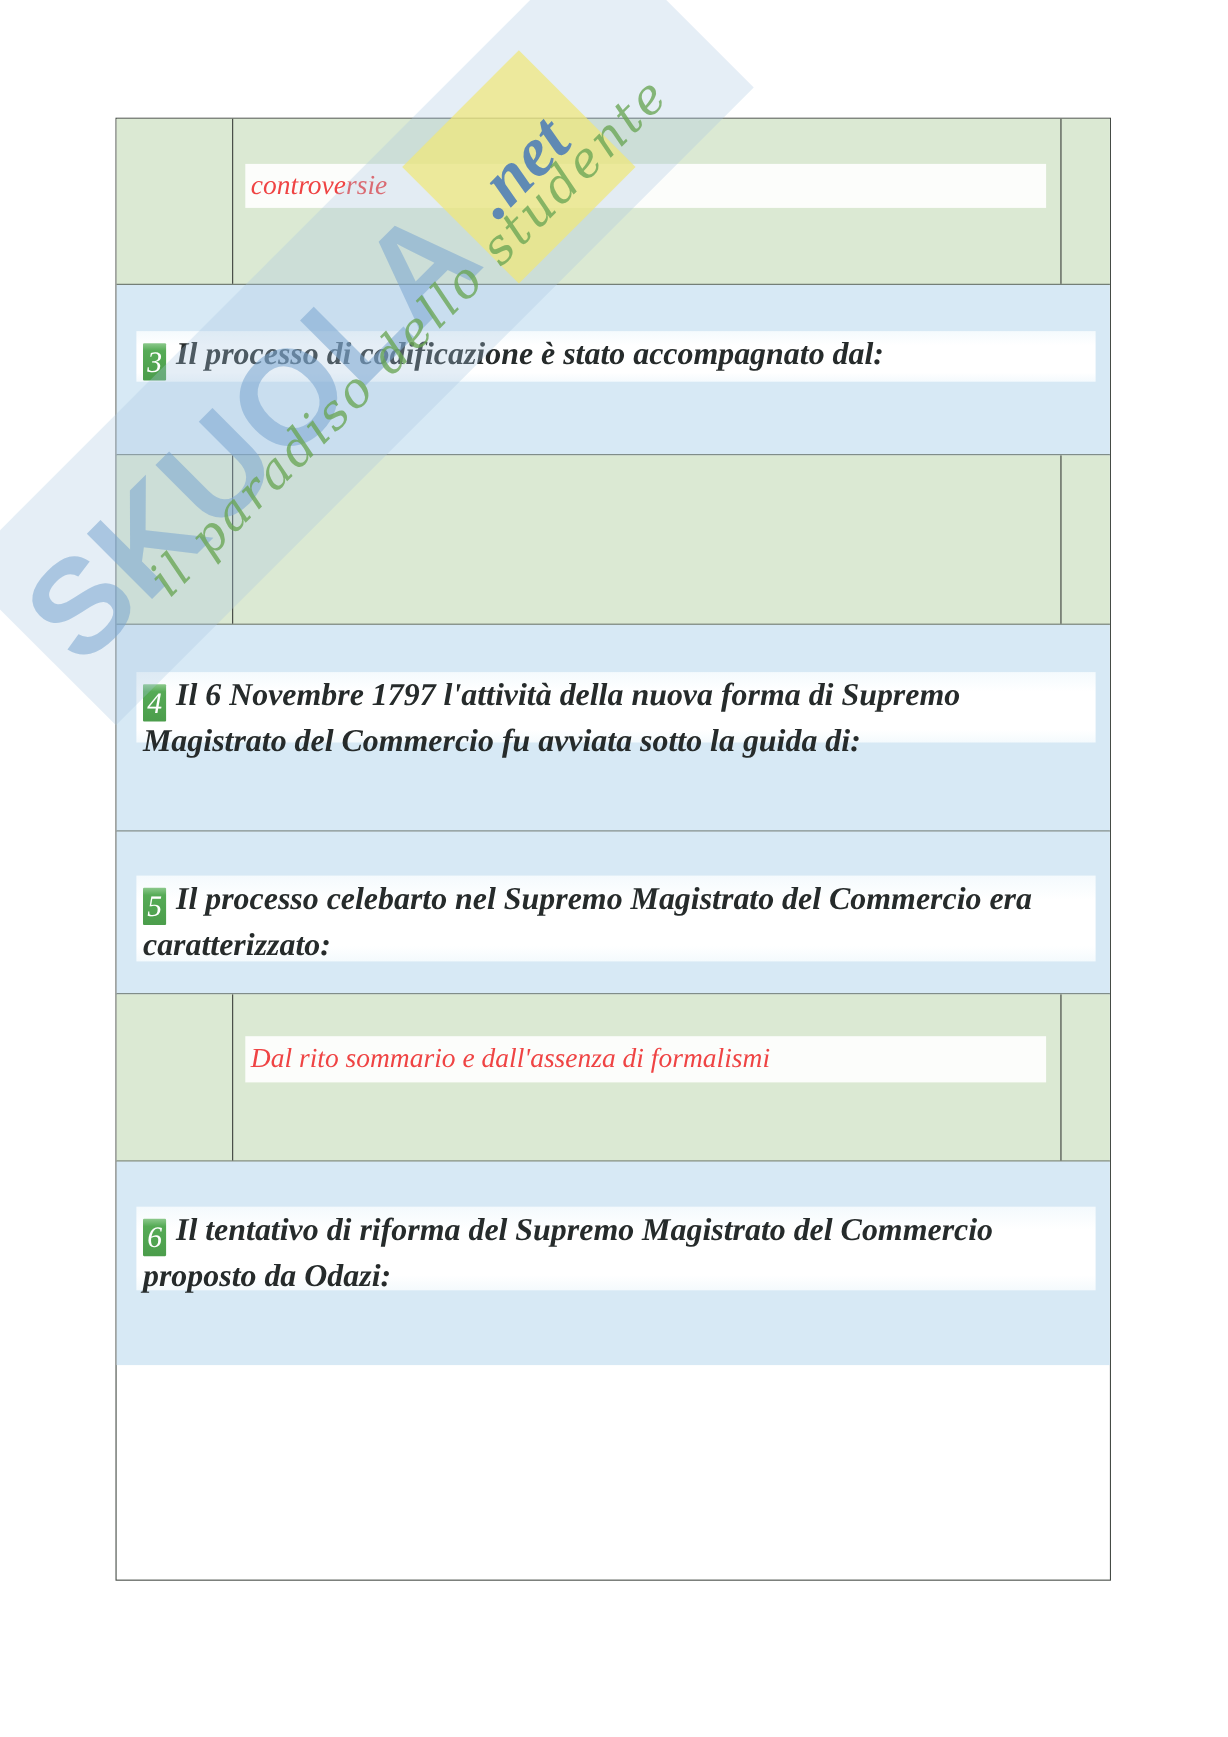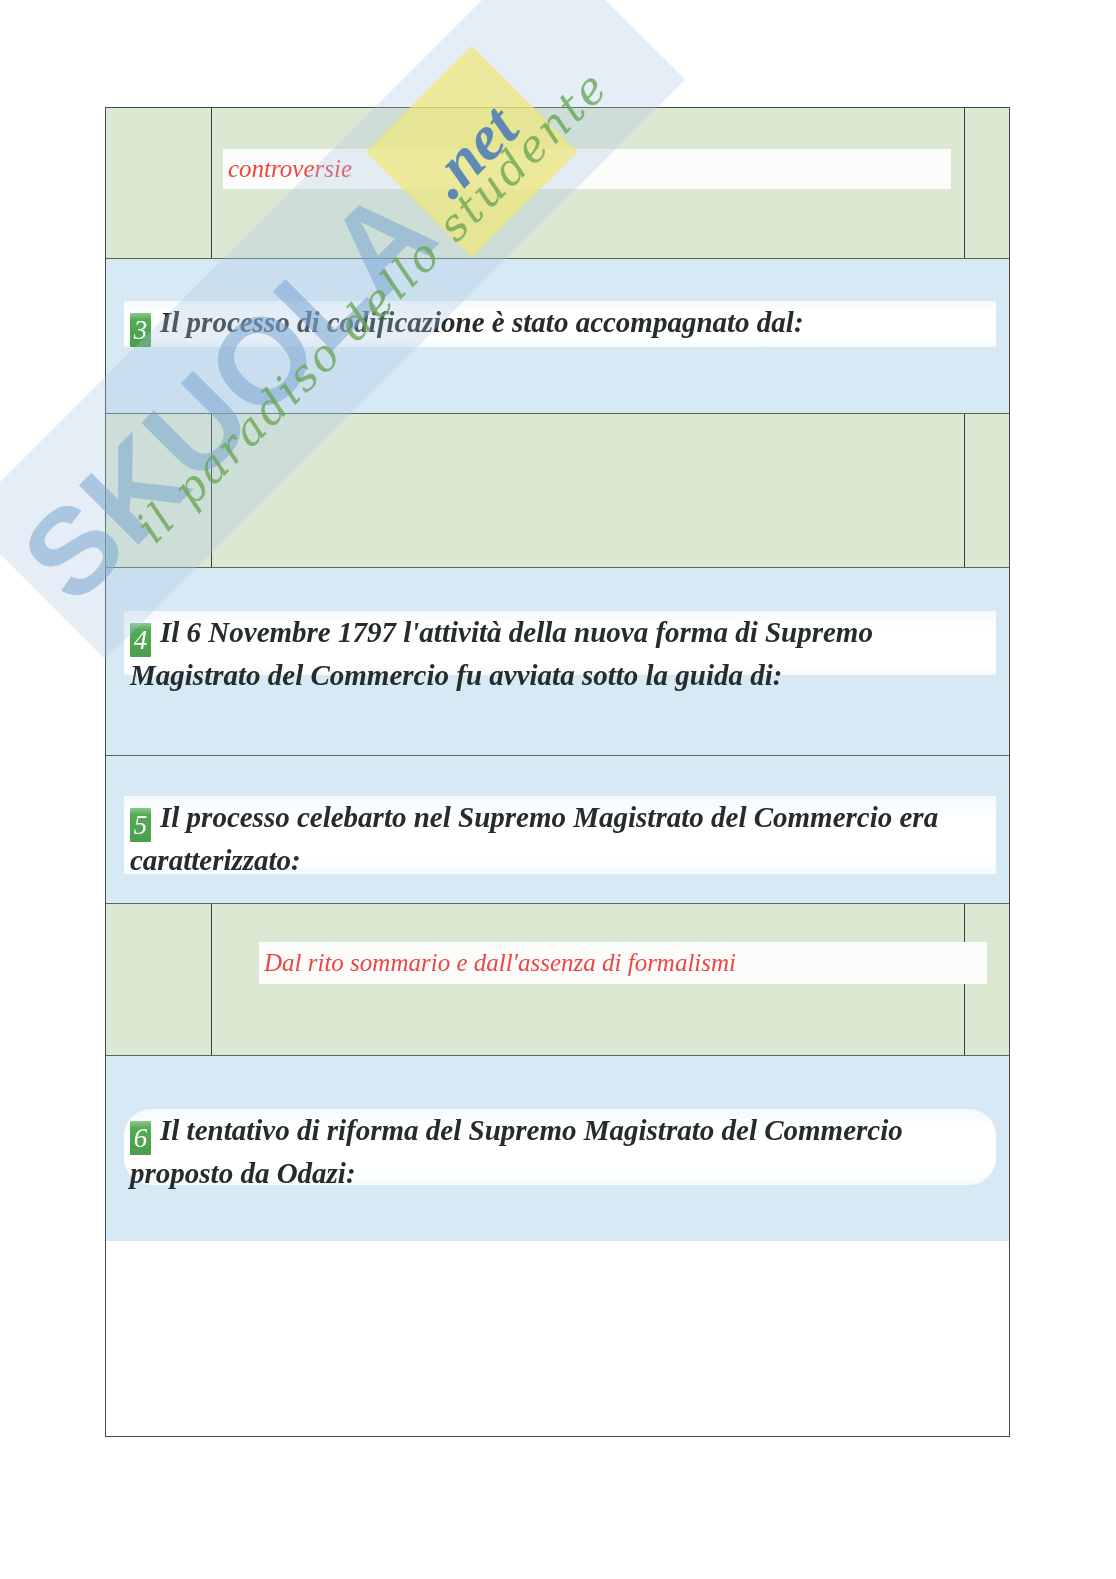--- a/index.html
+++ b/index.html
@@ -181,27 +181,27 @@
     <div class="row question" style="height:148px">
       <div class="question-strip" style="top:40px;height:78px;">
         <span class="qbadge">5</span><span class="question-text">Il processo celebarto nel Supremo Magistrato del Commercio era
 caratterizzato:</span>
       </div>
     </div>
 
     <div class="row answer" style="height:152px">
       <div class="vline vl-left"></div>
       <div class="vline vl-right"></div>
-      <div class="answer-strip" style="top:38px;height:42px;line-height:42px;margin-left:36px;">
+      <div class="answer-strip" style="top:38px;height:42px;line-height:42px;">
         <span class="answer-text">Dal rito sommario e dall'assenza di formalismi</span>
       </div>
     </div>
 
     <div class="row question" style="height:185px">
-      <div class="question-strip" style="top:53px;height:76px;border-radius:27px;">
+      <div class="question-strip" style="top:41px;height:76px;">
         <span class="qbadge">6</span><span class="question-text">Il tentativo di riforma del Supremo Magistrato del Commercio
 proposto da Odazi:</span>
       </div>
     </div>
 
   </div>
 
   <div class="wm-band">
     <span class="wm-brand">SKUOLA</span>
     <span class="wm-net">

